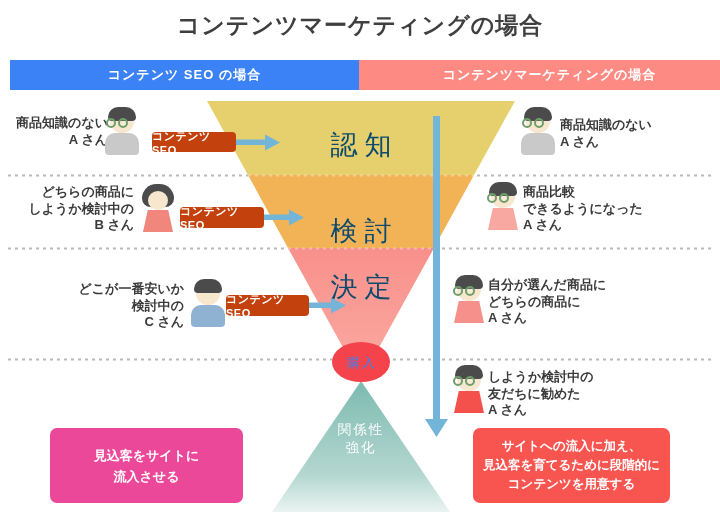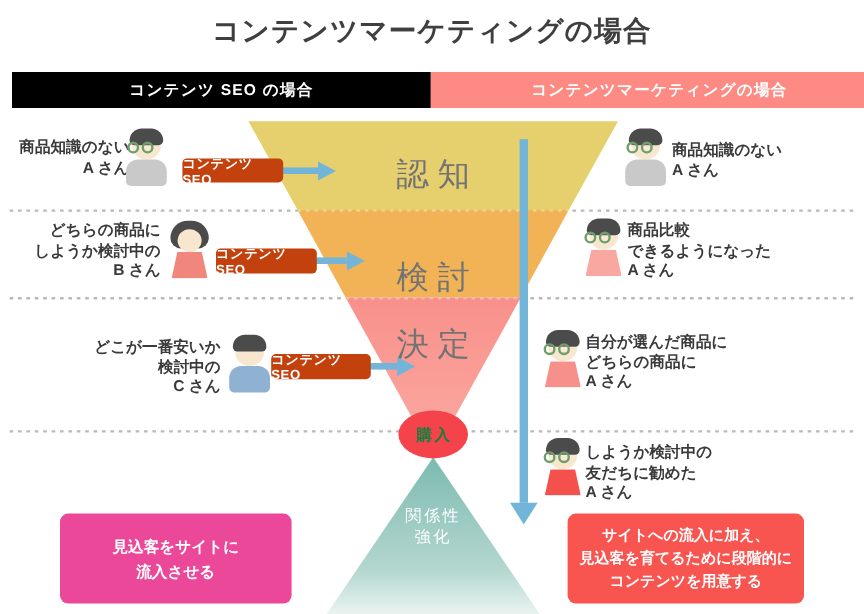--- a/index.html
+++ b/index.html
@@ -16,37 +16,37 @@
   .title {
     left:0; top:10px; width:720px; text-align:center;
     font-size:23px; font-weight:bold; color:#3f3f3f; letter-spacing:1px;
   }
 
   
   .hdr {
     top:60px; height:30px; display:flex; align-items:center; justify-content:center;
     color:#ffffff; font-size:13px; font-weight:bold; letter-spacing:1px;
   }
-  .hdr-left  { left:10px;  width:349px; background:#000000; }
+  .hdr-left  { left:10px;  width:349px; background:#3b82f6; }
   .hdr-right { left:359px; width:381px; background:#fd8b84; }
 
   
   svg.layer { left:0; top:0; }
 
   
   .stage {
-    left:261px; width:200px; text-align:center; color:#737373;
+    left:261px; width:200px; text-align:center; color:#0c4a6e;
     font-size:27px; font-weight:500; letter-spacing:7px; padding-left:7px;
   }
   .stage-1 { top:127px; }
   .stage-2 { top:197px;margin-top:16px; }
   .stage-3 { top:269px; }
   .purchase-label {
     left:331px; top:354px; width:60px; text-align:center;
-    color:#15803d; font-size:13px; font-weight:bold; letter-spacing:2px; padding-left:2px;
+    color:#3b82f6; font-size:13px; font-weight:normal; letter-spacing:2px; padding-left:2px;
   }
   .retention-label {
     left:307px; top:421px; width:108px; text-align:center;
     color:#ffffff; font-size:13.5px; font-weight:normal; line-height:18px; letter-spacing:2px;
   }
 
   
   .seo-badge {
     background:#c2410c; color:#ffffff; border-radius:4px;
     font-size:11px; font-weight:bold; letter-spacing:0.5px;

